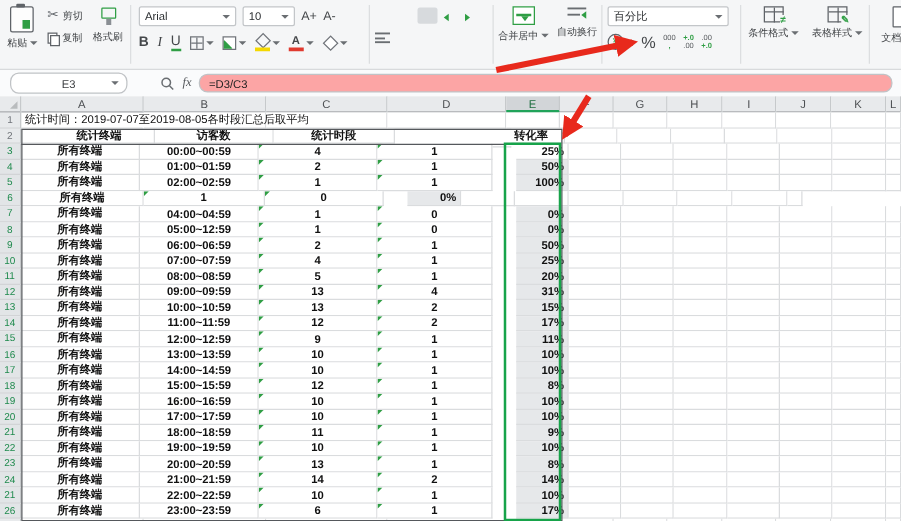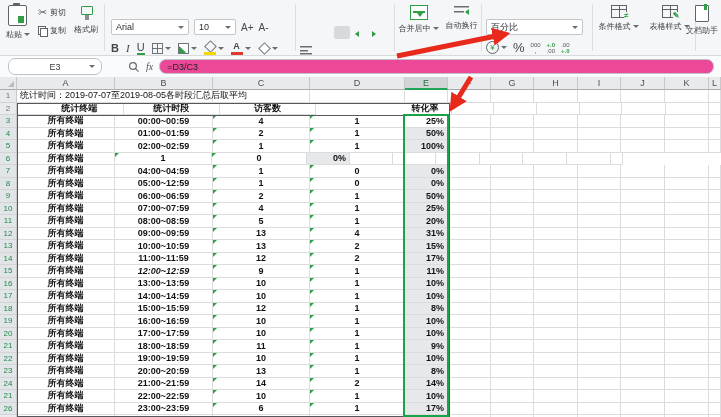--- a/index.html
+++ b/index.html
@@ -1,21 +1,21 @@
 <!DOCTYPE html>
 <html><head>
 <meta charset="utf-8">
 <style>
   html,body{margin:0;padding:0;background:#fff;}
   .app{position:relative;width:721px;height:417px;overflow:hidden;
        font-family:"Liberation Sans",sans-serif;background:#fff;-webkit-font-smoothing:antialiased;}
   
   .ribbon{position:absolute;left:0;top:0;width:721px;height:55px;background:#f5f6f7;
           border-bottom:1px solid #d8dadc;display:flex;align-items:stretch;}
-  .grp{position:relative;display:flex;align-items:flex-start;padding-top:3px;justify-content:flex-end;}
+  .grp{position:relative;display:flex;align-items:flex-start;padding-top:3px;}
   .vsep{width:1px;background:#dcdee0;margin:4px 0;}
   .lbl{font-size:8px;color:#3c3f42;white-space:nowrap;}
   .caret{display:inline-block;width:0;height:0;border-left:3px solid transparent;
          border-right:3px solid transparent;border-top:3.5px solid #6a6e72;margin-left:2px;vertical-align:middle;}
   .btn-big{display:flex;flex-direction:column;align-items:center;justify-content:flex-start;gap:3px;padding:2px 3px;}
   .btn-mini{display:flex;align-items:center;gap:3px;font-size:8px;color:#3c3f42;padding:2px 1px;}
   .mini-col{display:flex;flex-direction:column;justify-content:center;gap:3px;margin-top:2px;}
   
   .ic-paste{width:17px;height:19px;border:1.5px solid #5f6368;border-radius:2px;position:relative;background:#fdfdfd;}
   .ic-paste:before{content:"";position:absolute;left:4px;top:-3px;width:7px;height:3px;background:#5f6368;border-radius:1px;}
@@ -82,38 +82,38 @@
   .ic-doc{width:12px;height:15px;border:1.2px solid #5f6368;border-radius:1px;position:relative;background:#fff;}
   .ic-doc:after{content:"";position:absolute;right:1px;top:-2px;width:3px;height:6px;background:#2f9e44;}
   
   .fbar{position:absolute;left:0;top:56px;width:721px;height:21px;background:#fafbfc;
         border-bottom:1px solid #d8dadc;display:flex;align-items:center;}
   .namebox{width:92px;height:15px;margin-left:8px;background:#fff;border:1px solid #c0c3c6;border-radius:7px;
            display:flex;align-items:center;justify-content:center;font-size:9px;color:#3c3f42;position:relative;}
   .namebox .caret{position:absolute;right:6px;}
   .ic-magnifier{width:12px;height:12px;margin-left:26px;}
   .fx{font-size:10px;font-style:italic;color:#55585c;margin:0 6px 0 6px;font-family:"Liberation Serif",serif;}
-  .finput{flex:0 0 auto;width:555px;height:15px;background:#ec4899;border:1px solid #c0c3c6;border-radius:7px;
+  .finput{flex:0 0 auto;width:555px;height:15px;background:#fca5a5;border:1px solid #c0c3c6;border-radius:7px;
           font-size:9px;color:#222;display:flex;align-items:center;padding-left:7px;box-sizing:border-box;}
   
   #grid{position:absolute;left:0;top:77px;width:721px;height:340px;background:#fff;overflow:hidden;}
   .g-row{display:flex;height:12.5px;}
   .g-row.head{height:13px;}
   .g-corner{width:17px;background:#e8eaec;border-right:1px solid #c6c9cb;border-bottom:1px solid #a9acaf;box-sizing:border-box;position:relative;}
   .g-corner:after{content:"";position:absolute;right:2px;bottom:2px;width:0;height:0;border-bottom:6px solid #b9bcbe;border-left:6px solid transparent;}
   .g-col{background:#e8eaec;border-right:1px solid #c6c9cb;border-bottom:1px solid #a9acaf;box-sizing:border-box;
          font-size:9px;color:#4c4f52;display:flex;align-items:center;justify-content:center;}
   .g-col.sel{background:#d2d5d8;border-bottom:2px solid #21a35a;color:#1f6e40;}
   .g-gut{width:17px;background:#e8eaec;border-right:1px solid #c6c9cb;border-bottom:1px solid #d2d4d6;box-sizing:border-box;
          font-size:8px;color:#70747a;display:flex;align-items:center;justify-content:center;}
   .g-gut.sel{color:#1f8a4d;background:#e2e5e7;}
   .g-cell{border-right:1px solid #dadcde;border-bottom:1px solid #dadcde;box-sizing:border-box;background:#fff;
           font-size:9px;font-weight:bold;color:#111;display:flex;align-items:center;justify-content:center;
           overflow:hidden;white-space:nowrap;position:relative;}
-  .g-cell.right{justify-content:flex-end;padding-right:3px;}
+  .g-cell.right{justify-content:flex-end;padding-right:3px;margin-left:19px;}
   .g-cell.left{justify-content:flex-start;padding-left:2px;}
   .g-cell.title{overflow:visible;z-index:3;justify-content:flex-start;padding-left:3px;font-weight:normal;background:transparent;border-right-color:transparent;}
   .g-cell.selfill{background:#e6e8ea;}
   .g-cell.active{background:#fff;}
   .g-cell.tri:before{content:"";position:absolute;left:0;top:0;width:0;height:0;border-top:4px solid #2f9e44;border-right:4px solid transparent;}
   #tblBorder{position:absolute;left:17px;top:25.5px;width:431px;height:312.5px;border:1px solid #55585c;pointer-events:none;z-index:4;}
   #tblHline{position:absolute;left:17px;top:37.5px;width:431px;height:1px;background:#55585c;pointer-events:none;z-index:4;}
   #selRect{position:absolute;left:403px;top:36.5px;width:46px;height:303px;border:2px solid #17a34a;box-sizing:border-box;pointer-events:none;z-index:6;}
   .arrows{position:absolute;left:0;top:0;width:721px;height:417px;pointer-events:none;z-index:50;}
 </style>
@@ -313,22 +313,22 @@
           <div class="g-cell" style="width: 43px;"></div>
           <div class="g-cell" style="width: 44px;"></div>
           <div class="g-cell" style="width: 43px;"></div>
           <div class="g-cell" style="width: 44px;"></div>
           <div class="g-cell" style="width: 44px;"></div>
           <div class="g-cell" style="width: 12px;"></div>
         </div>
         <div class="g-row">
           <div class="g-gut">2</div>
           <div class="g-cell" style="width: 108px; padding-left: 19px;">统计终端</div>
+          <div class="g-cell" style="width: 97px;">访客数</div>
           <div class="g-cell" style="width: 98px;">统计时段</div>
-          <div class="g-cell" style="width: 97px;">访客数</div>
           <div class="g-cell" style="width: 95px; margin-top: 14px;">下单买家数</div>
           <div class="g-cell left" style="width: 43px;">转化率</div>
           <div class="g-cell" style="width: 43px;"></div>
           <div class="g-cell" style="width: 43px;"></div>
           <div class="g-cell" style="width: 44px;"></div>
           <div class="g-cell" style="width: 43px;"></div>
           <div class="g-cell" style="width: 44px;"></div>
           <div class="g-cell" style="width: 44px;"></div>
           <div class="g-cell" style="width: 12px;"></div>
         </div>
@@ -507,21 +507,21 @@
           <div class="g-cell" style="width: 43px;"></div>
           <div class="g-cell" style="width: 44px;"></div>
           <div class="g-cell" style="width: 43px;"></div>
           <div class="g-cell" style="width: 44px;"></div>
           <div class="g-cell" style="width: 44px;"></div>
           <div class="g-cell" style="width: 12px;"></div>
         </div>
         <div class="g-row">
           <div class="g-gut sel">15</div>
           <div class="g-cell" style="width: 98px;">所有终端</div>
-          <div class="g-cell" style="width: 98px; font-style: italic;">12:00~12:59</div>
+          <div class="g-cell" style="width: 98px;">12:00~12:59</div>
           <div class="g-cell tri" style="width: 97px;">9</div>
           <div class="g-cell tri" style="width: 95px;">1</div>
           <div class="g-cell right selfill" style="width: 43px;">11%</div>
           <div class="g-cell" style="width: 43px;"></div>
           <div class="g-cell" style="width: 43px;"></div>
           <div class="g-cell" style="width: 44px;"></div>
           <div class="g-cell" style="width: 43px;"></div>
           <div class="g-cell" style="width: 44px;"></div>
           <div class="g-cell" style="width: 44px;"></div>
           <div class="g-cell" style="width: 12px;"></div>

